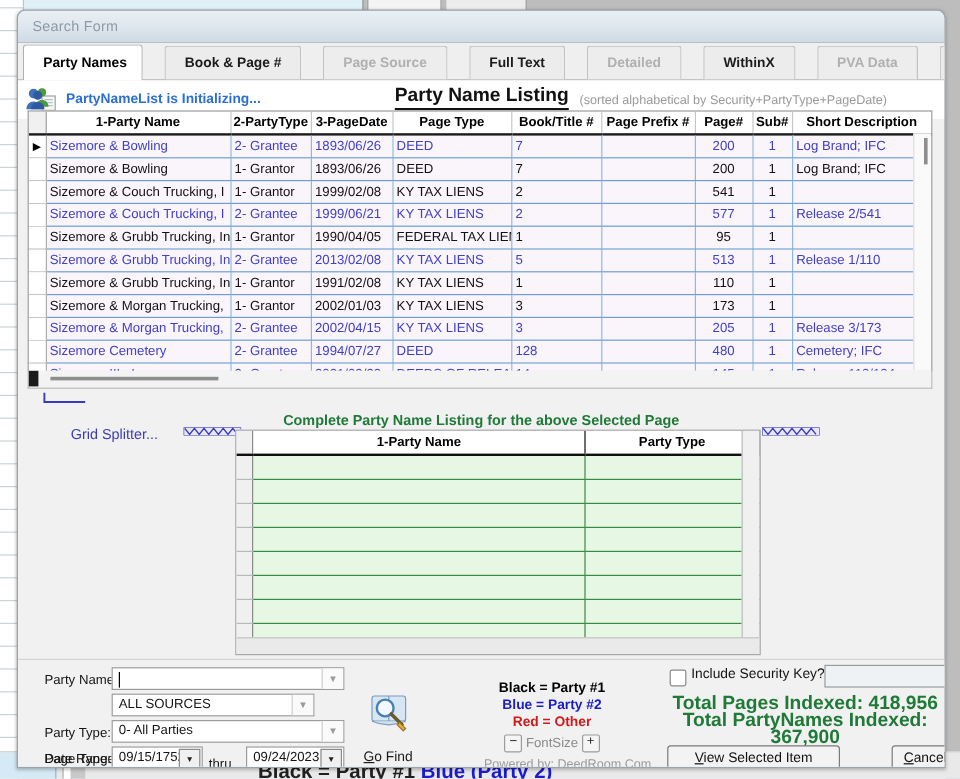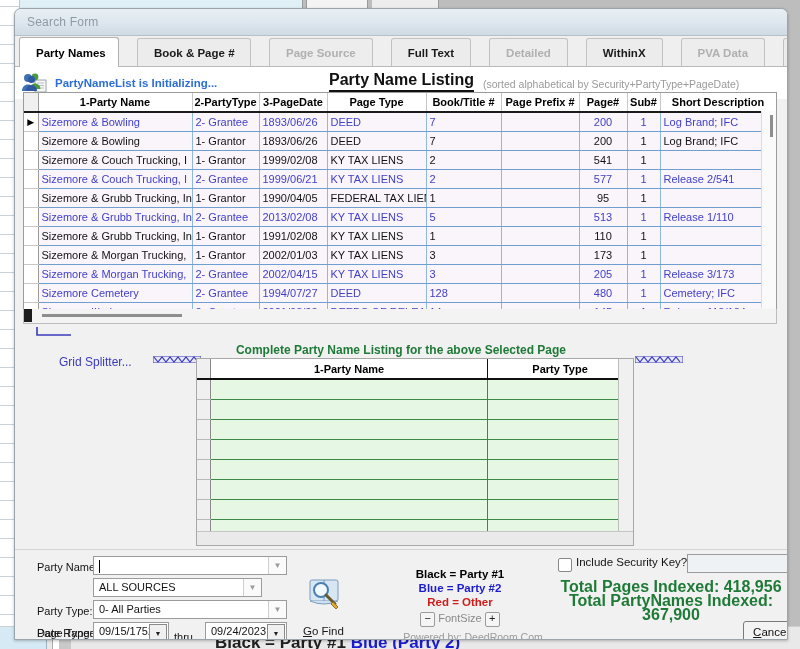--- a/index.html
+++ b/index.html
@@ -559,17 +559,20 @@
 
   <div id="seckey-chk"></div>
   <div id="seckey-label">Include Security Key?</div>
   <div id="seckey-box"><span></span></div>
 
   <div id="totals">
     <div>Total Pages Indexed: 418,956</div>
     <div>Total PartyNames Indexed: 367,900</div>
   </div>
 
+  <div class="btn" id="view-btn">
+    <span><u>V</u><span>iew Selected Item</span></span>
+  </div>
   <div class="btn" id="cancel-btn">
     <span><u>C</u><span>ancel</span></span>
   </div>
 
 </div>
 
 </body></html>

